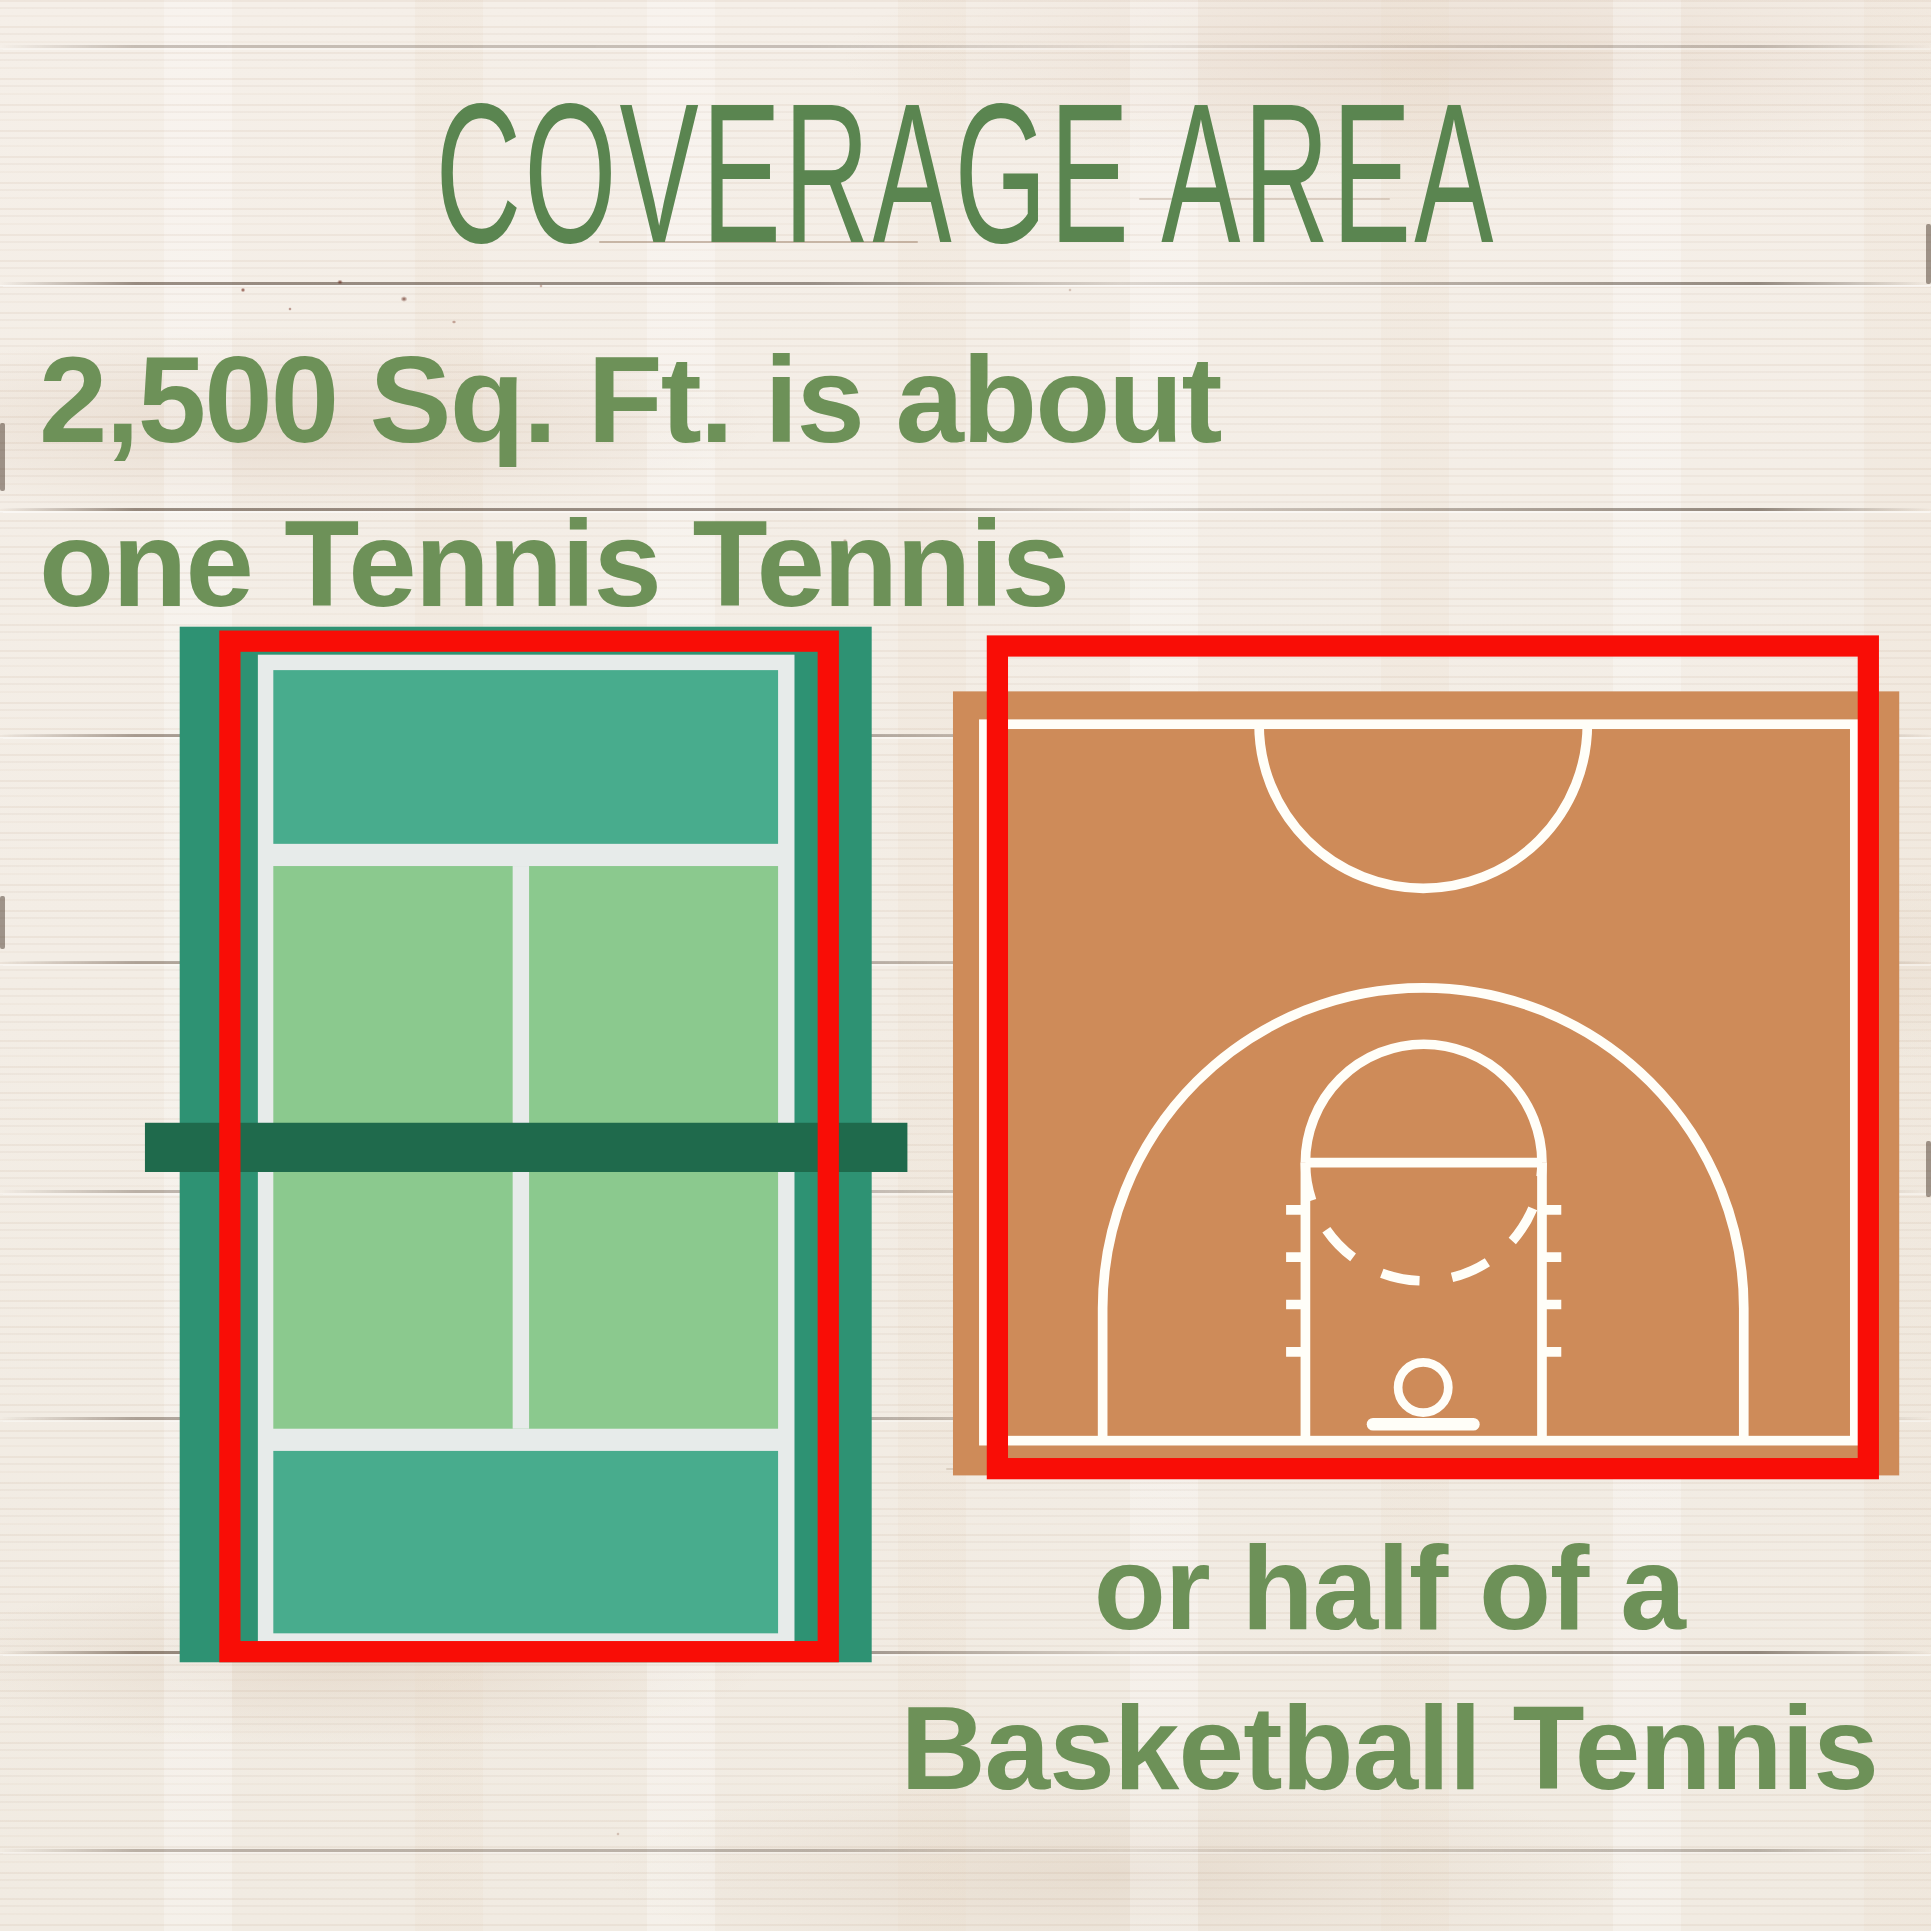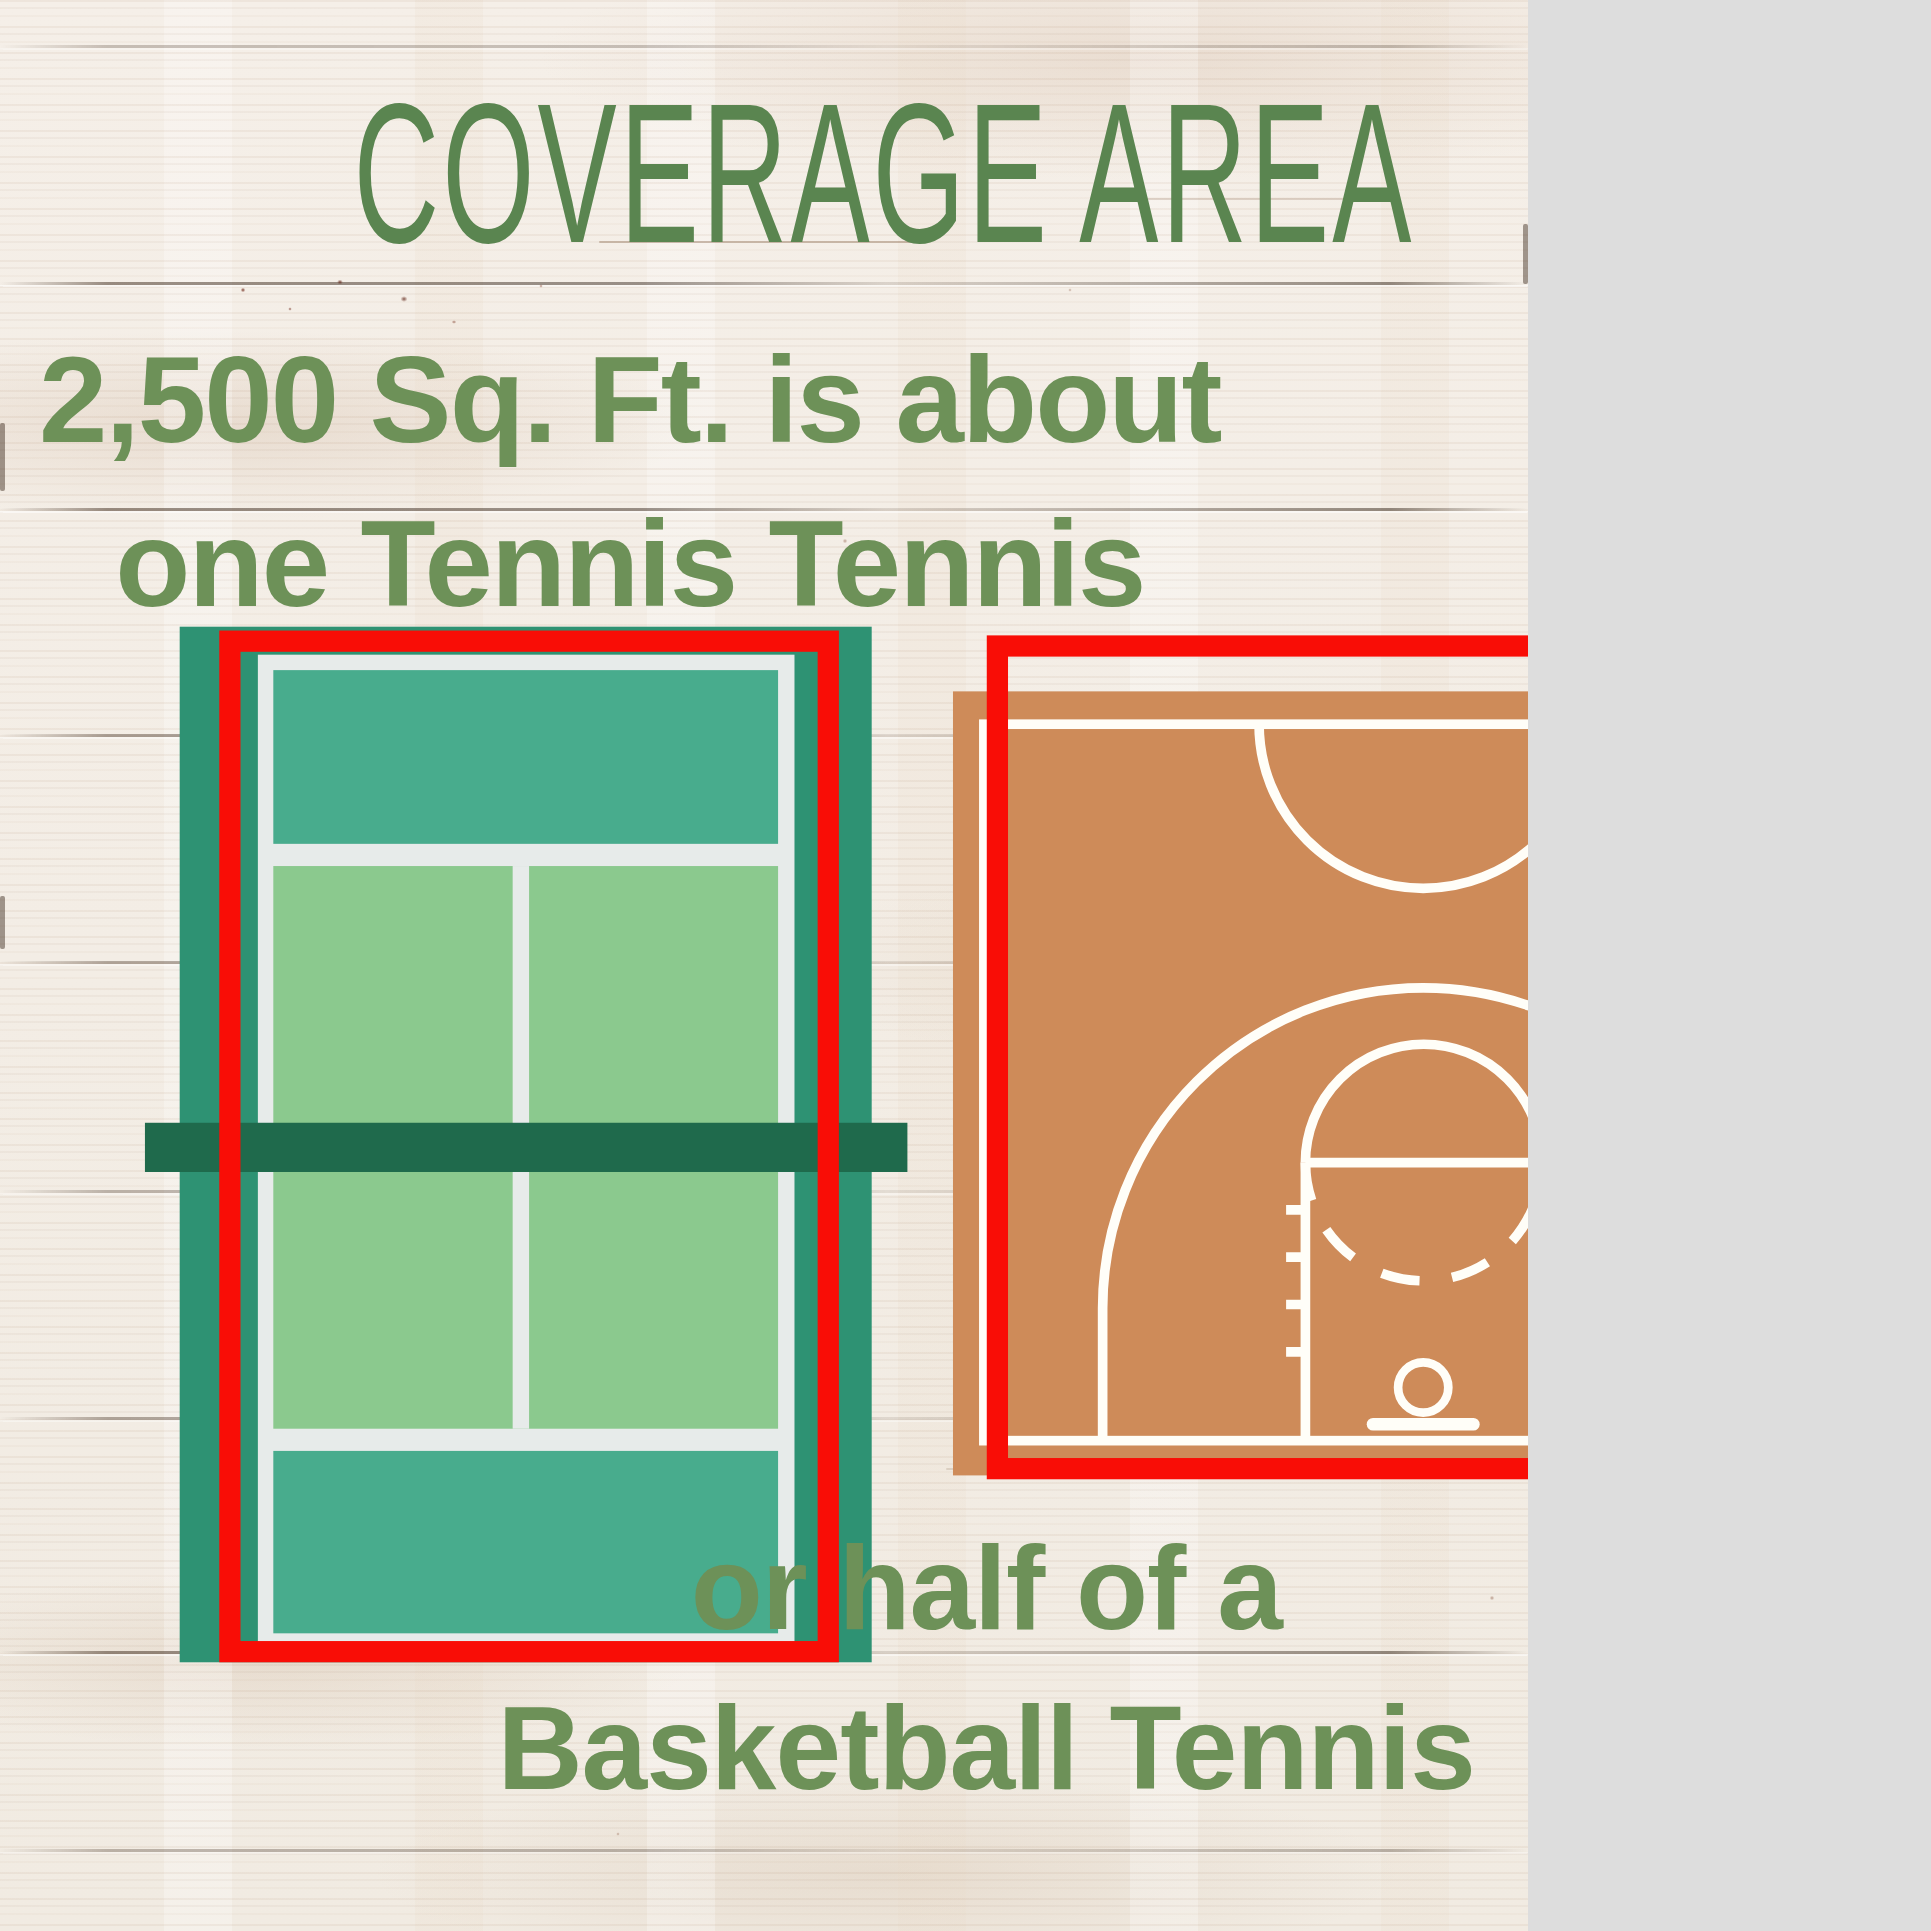--- a/index.html
+++ b/index.html
@@ -1,17 +1,17 @@
 <!DOCTYPE html>
 <html style="--title-green: #5a8550; --text-green: #6d9158; --outline-red: #f90d06; --tennis-border-teal: #2e9273; --tennis-backcourt-teal: #48ac8d; --tennis-service-green: #8bc98e; --tennis-line-white: #e7ebea; --tennis-net-green: #1f6a4c; --basketball-orange: #ce8b59; --basketball-line-white: #fffef8; --wood-base: #f5efe8;"><head>
 <meta charset="utf-8">
 <style>
   html,body{margin:0;padding:0;background:#ddd;}
   .canvas{
-    position:relative;width:1528px;height:1931px;overflow:hidden;
+    position:relative;width:1931px;height:1931px;overflow:hidden;
     font-family:"Liberation Sans", sans-serif;
   }
   
   .wood{
     position:absolute;inset:0;
     background:
       radial-gradient(869px 174px at 75% 3%,  rgba(205,175,150,.28), transparent 70%),
       radial-gradient(676px 135px at 15% 22%, rgba(190,155,125,.22), transparent 70%),
       radial-gradient(792px 154px at 86% 50%, rgba(200,170,140,.18), transparent 70%),
       radial-gradient(599px 126px at 18% 86%, rgba(195,165,135,.22), transparent 70%),
@@ -57,21 +57,21 @@
   }
   .title-inner{
     display:inline-block;color:var(--title-green);
     font-size:198px;letter-spacing:4.8px;white-space:nowrap;
     transform:scaleX(.60);transform-origin:50% 50%;
   }
   
   .subtitle{
     position:absolute;left:39px;top:318px;
     color:var(--text-green);font-weight:bold;font-size:123px;
-    line-height:164px;letter-spacing:-1.9px;white-space:nowrap;text-align:center;
+    line-height:164px;letter-spacing:-1.9px;white-space:nowrap;
   }
   .caption{
     position:absolute;right:53px;top:1508px;text-align:center;
     color:var(--text-green);font-weight:bold;font-size:118px;
     line-height:160px;letter-spacing:-1px;white-space:nowrap;
   }
   .fig{position:absolute;}
   svg{display:block;}
 </style>
 </head>

